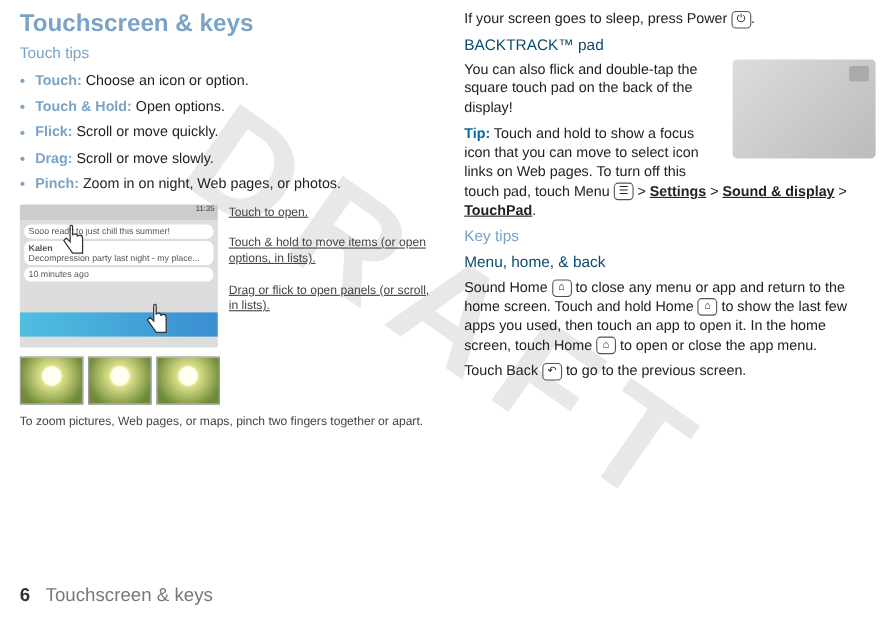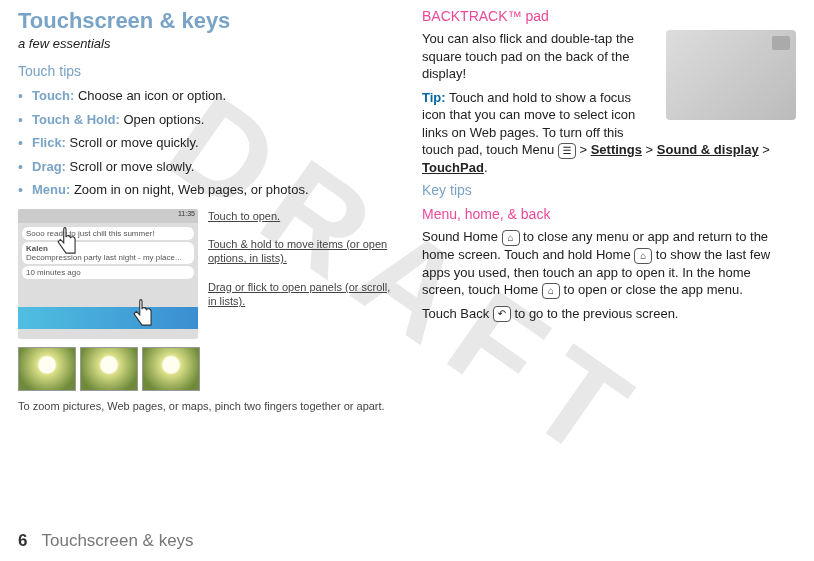--- a/index.html
+++ b/index.html
@@ -23,21 +23,21 @@
       letter-spacing: 20px;
       z-index: 0;
       user-select: none;
       white-space: nowrap;
     }
     .cols { display: flex; gap: 30px; position: relative; z-index: 1; }
     .col { flex: 1; }
     h1 { font-size: 22px; color: #79a3c7; font-weight: bold; margin-bottom: 2px; }
     .subtitle { font-style: italic; font-size: 13px; margin-bottom: 12px; }
     h2 { font-size: 14px; color: #79a3c7; font-weight: normal; margin-bottom: 8px; margin-top: 6px; }
-    h3 { font-size: 14px; color: #ec4899; font-weight: normal; margin-bottom: 6px; margin-top: 0; }
+    h3 { font-size: 14px; color: #0c4a6e; font-weight: normal; margin-bottom: 6px; margin-top: 0; }
     ul { list-style: none; padding-left: 0; }
     ul li { margin-bottom: 6px; padding-left: 14px; position: relative; line-height: 1.35; }
     ul li::before { content: "•"; position: absolute; left: 0; color: #79a3c7; font-size: 14px; }
     .term { color: #79a3c7; font-weight: bold; }
     p { line-height: 1.35; margin-bottom: 6px; }
     .tipword { color: #0369a1; font-weight: bold; }
     .iconbox {
       display: inline-block;
       border: 1px solid #555;
       border-radius: 4px;
@@ -73,29 +73,28 @@
   </style>
 </head>
 <body>
 
 <div class="watermark">DRAFT</div>
 
 <div class="cols">
 
   <div class="col">
     <h1>Touchscreen &amp; keys</h1>
-    <div class="subtitle">a few essentials</div>
 
     <h2>Touch tips</h2>
     <ul>
       <li><span class="term">Touch:</span><span> Choose an icon or option.</span></li>
       <li><span class="term">Touch &amp; Hold:</span><span> Open options.</span></li>
       <li><span class="term">Flick:</span><span> Scroll or move quickly.</span></li>
       <li><span class="term">Drag:</span><span> Scroll or move slowly.</span></li>
-      <li><span class="term">Menu:</span><span> Zoom in on night, Web pages, or photos.</span></li>
+      <li><span class="term">Pinch:</span><span> Zoom in on night, Web pages, or photos.</span></li>
     </ul>
 
     <div class="figrow">
       <div class="phone-shot">
         <div class="status-bar">11:35</div>
         <div class="lines">
           <div class="line">Sooo ready to just chill this summer!</div>
           <div class="line">
             <b>Kalen</b><br>
             <span>Decompression party last night - my place...</span>
@@ -123,20 +122,23 @@
 
     <div class="flowerrow">
       <div class="flower"></div>
       <div class="flower"></div>
       <div class="flower"></div>
     </div>
     <div class="caption">To zoom pictures, Web pages, or maps, pinch two fingers together or apart.</div>
   </div>
 
   <div class="col">
+    <p>
+      <span>If your screen goes to sleep, press Power </span><span class="iconbox">⏻</span><span>.</span>
+    </p>
 
     <h3>BACKTRACK™ pad</h3>
     <div class="pad-img"></div>
     <p>You can also flick and double-tap the square touch pad on the back of the display!</p>
     <p>
       <span class="tipword">Tip:</span><span> Touch and hold to show a focus icon that you can move to select icon links on Web pages. To turn off this touch pad, touch Menu </span><span class="iconbox">☰</span><span> &gt; </span><span class="bold">Settings</span><span> &gt; </span><span class="bold">Sound &amp; display</span><span> &gt; </span><span class="bold">TouchPad</span><span>.</span>
     </p>
 
     <h2>Key tips</h2>
     <h3>Menu, home, &amp; back</h3>

